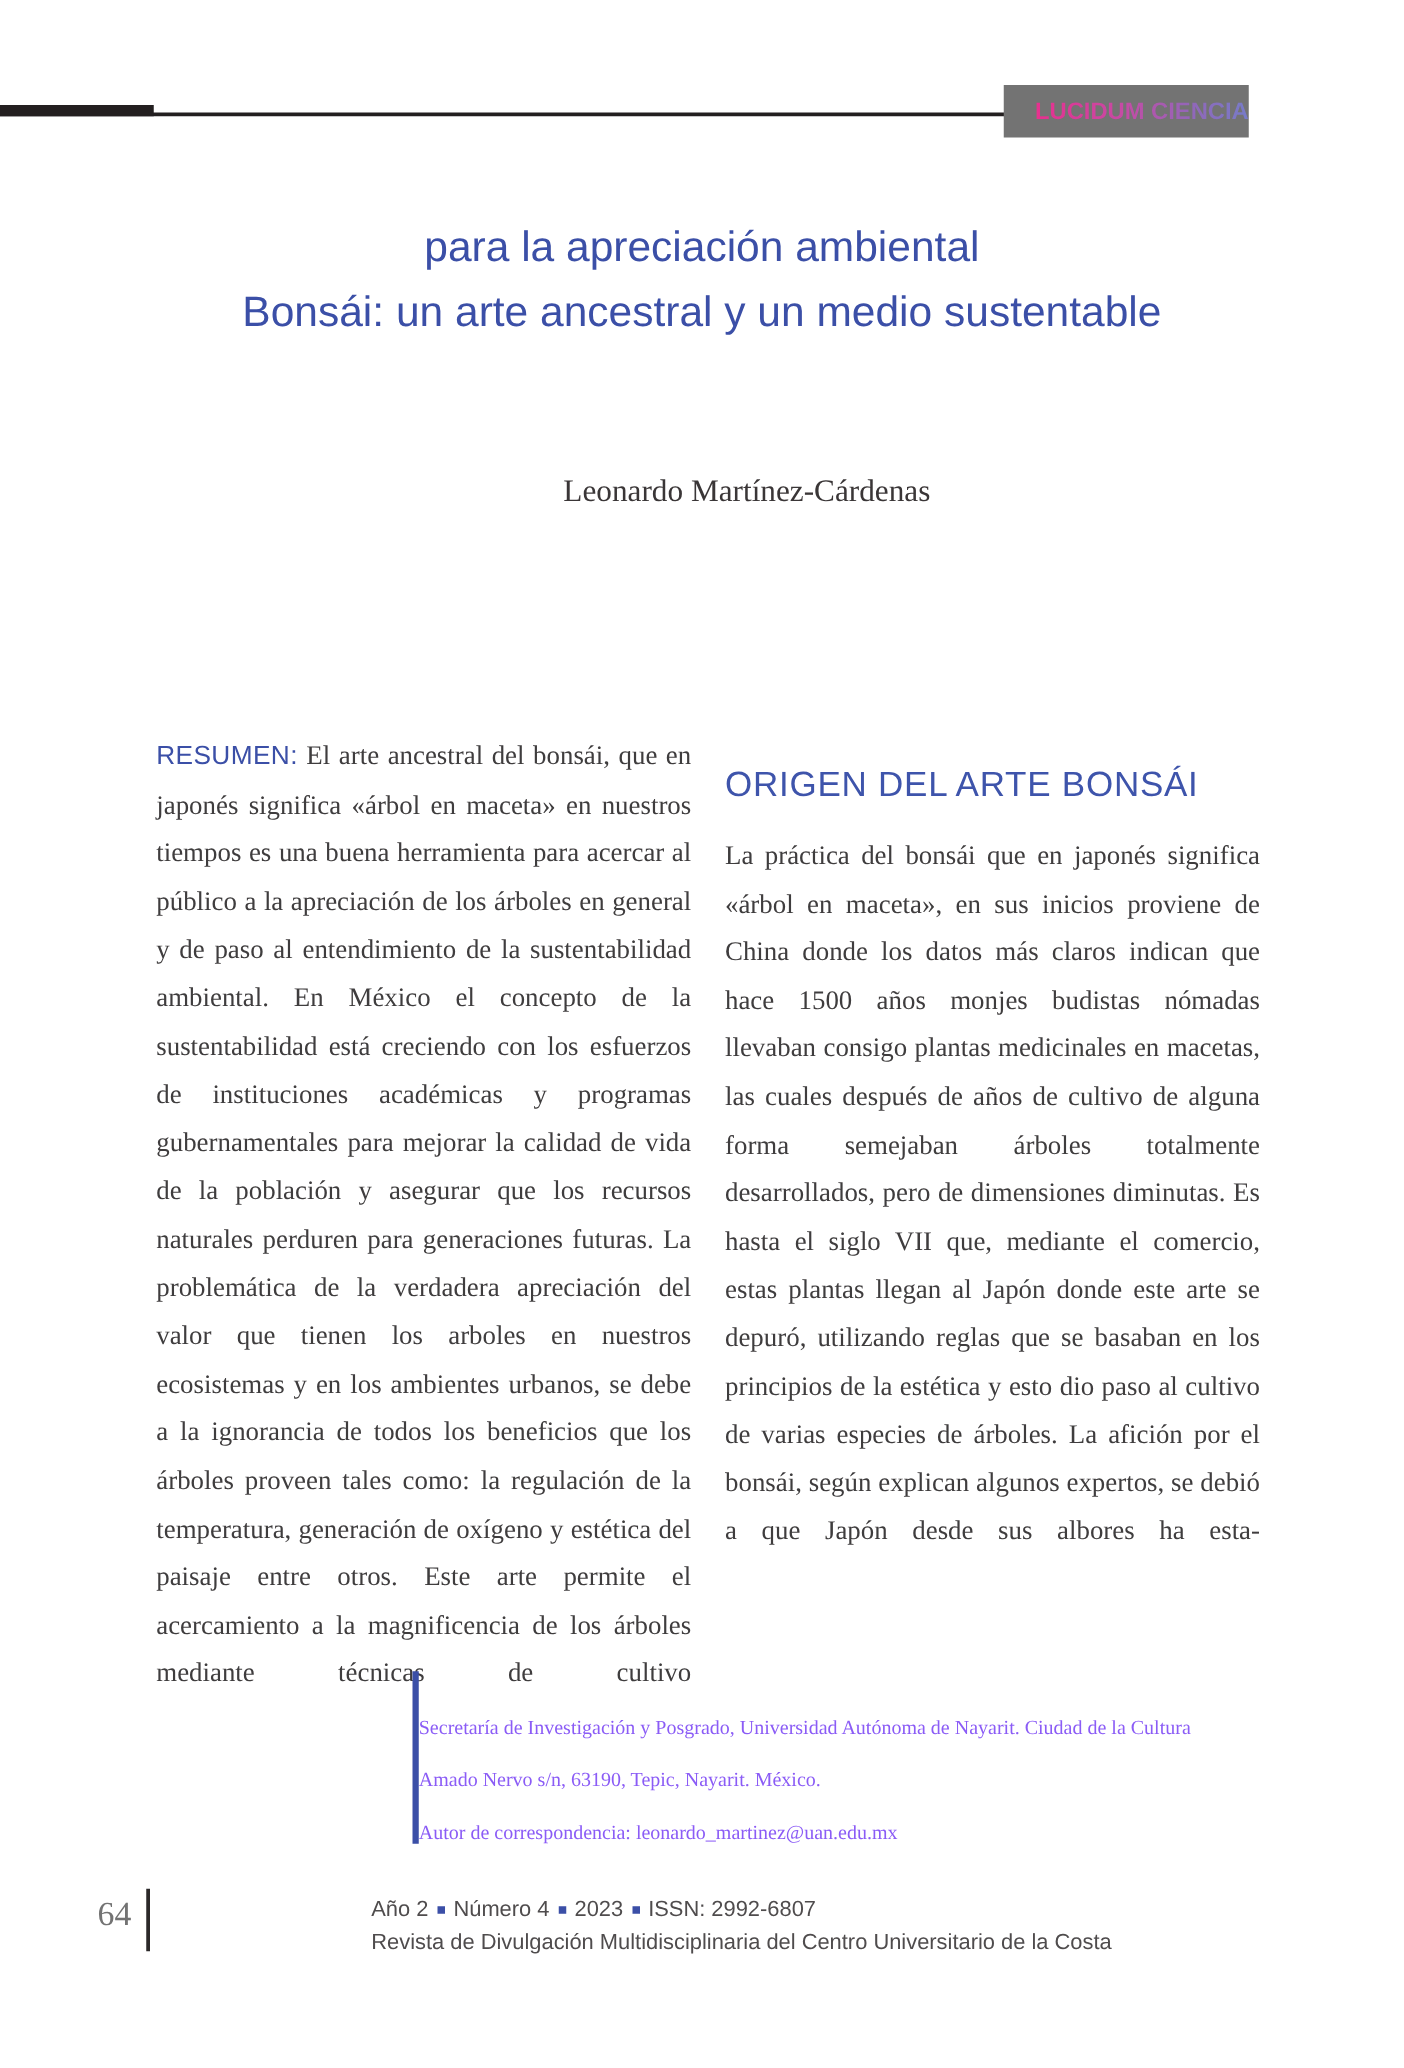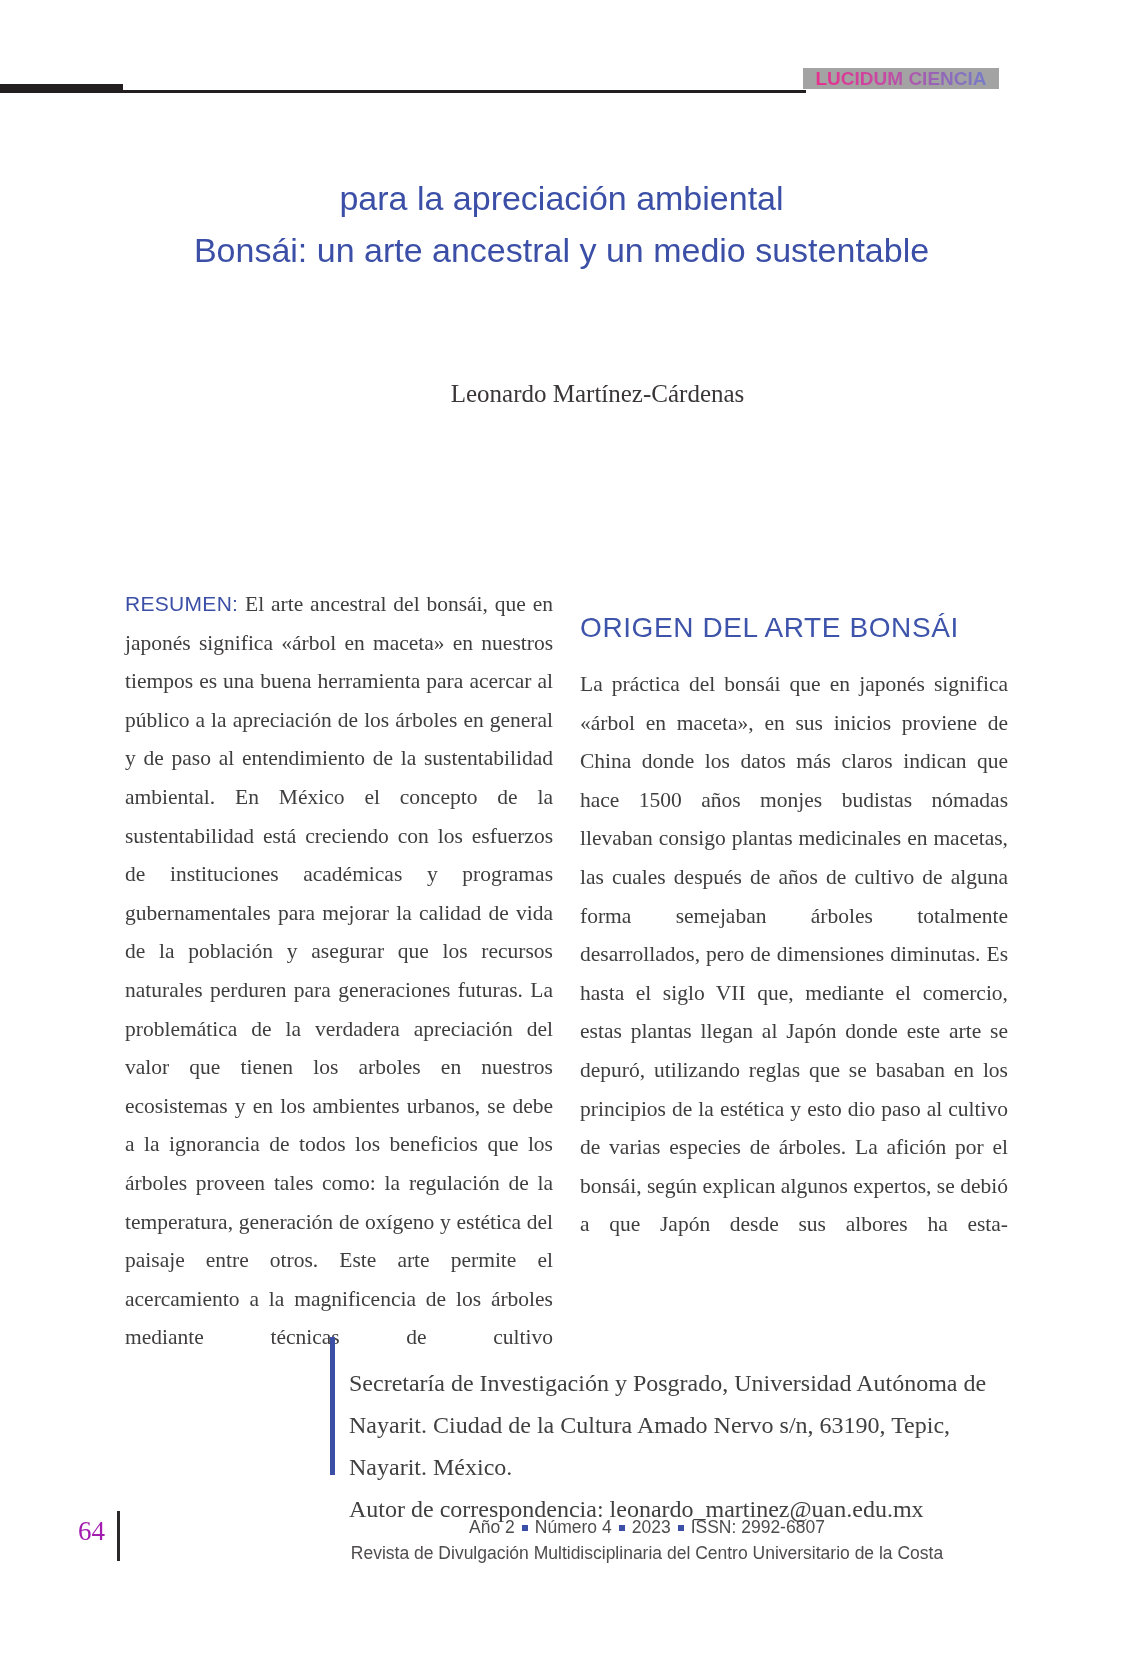--- a/index.html
+++ b/index.html
@@ -8,22 +8,22 @@
     width:1123px;height:1654px;
     background:#ffffff;
     overflow:hidden;
     font-family:"Liberation Serif", serif;
     color:#3f3d3e;
   }
   
   .rule-thin{position:absolute;left:0;top:90px;width:806px;height:3px;background:#231f20;}
   .rule-thick{position:absolute;left:0;top:84px;width:123px;height:9px;background:#231f20;}
   .logo-box{
-    position:absolute;left:803px;top:68px;width:196px;height:21px;
-    background:#a3a3a3;display:flex;align-items:center;justify-content:center;
+    position:absolute;left:803px;top:68px;width:196px;height:42px;
+    background:#737373;display:flex;align-items:center;justify-content:flex-end;
   }
   .logo-text{
     font-family:"Liberation Sans", sans-serif;
     font-weight:700;font-size:19px;letter-spacing:0px;line-height:1;
     background:linear-gradient(90deg,#e7308e 0%,#c74aa4 40%,#8f68ba 75%,#777cc8 100%);
     -webkit-background-clip:text;background-clip:text;
     color:transparent;-webkit-text-fill-color:transparent;
     white-space:nowrap;
   }
   
@@ -63,35 +63,35 @@
     font-family:"Liberation Sans", sans-serif;
     font-size:28px;letter-spacing:0.6px;
     color:#3e54ab;font-weight:400;
   }
   
   .footnote-bar{
     position:absolute;left:330px;top:1337px;width:5px;height:138px;
     background:#3b4fa7;
   }
   .footnote{
-    position:absolute;left:349px;top:1362px;width:652px;
-    font-size:24px;line-height:42px;color:#404040;
+    position:absolute;left:335px;top:1362px;width:652px;
+    font-size:16px;line-height:42px;color:#8b5cf6;
   }
   .footnote p{margin:0;}
   
   .page-number{
     position:absolute;left:78px;top:1516px;
-    font-size:27px;color:#a21caf;font-family:"Liberation Serif", serif;
+    font-size:27px;color:#737373;font-family:"Liberation Serif", serif;
   }
   .page-number-divider{
     position:absolute;left:117px;top:1511px;width:2.5px;height:50px;background:#2b2829;
   }
   .footer-meta{
     position:absolute;right:126px;top:1515px;width:700px;
-    text-align:center;
+    text-align:left;
     font-family:"Liberation Sans", sans-serif;
     font-size:17.5px;line-height:25.5px;color:#4f4c4d;
   }
   .meta-sq{
     display:inline-block;width:6px;height:6px;background:#3b4fa7;
     margin:0 7px;vertical-align:2px;
   }
 </style>
 </head>
 <body>

